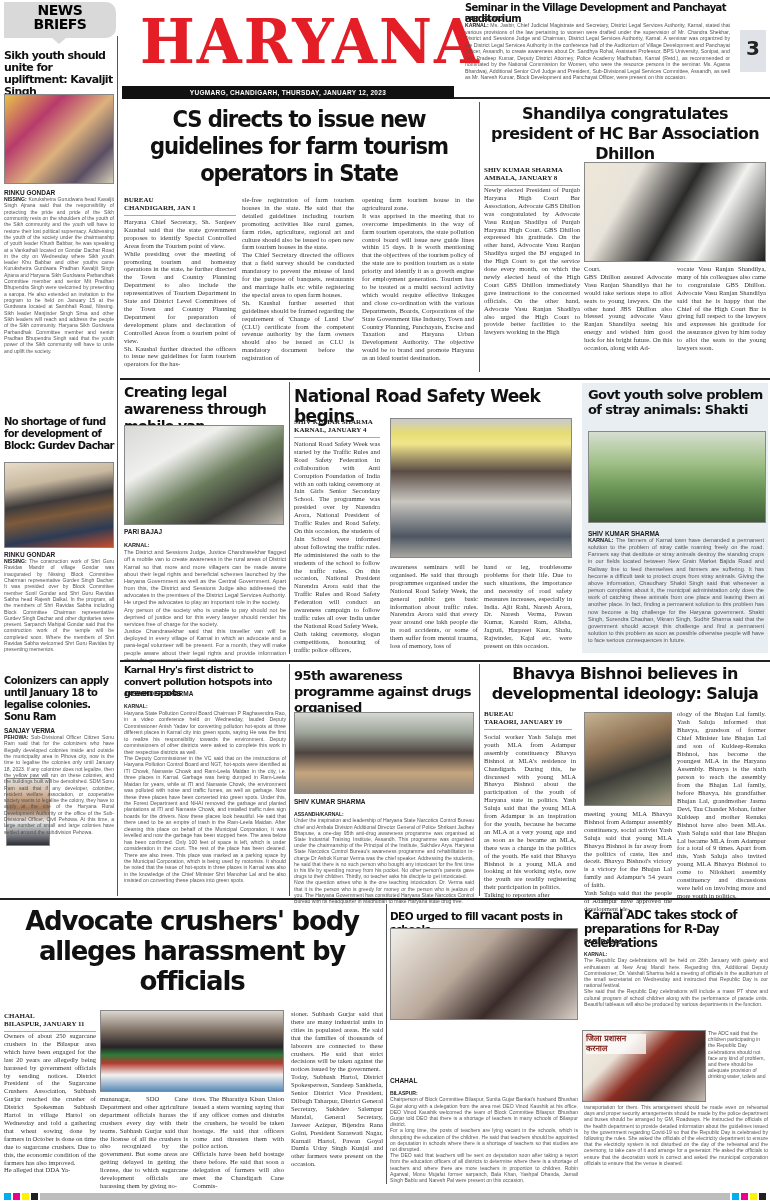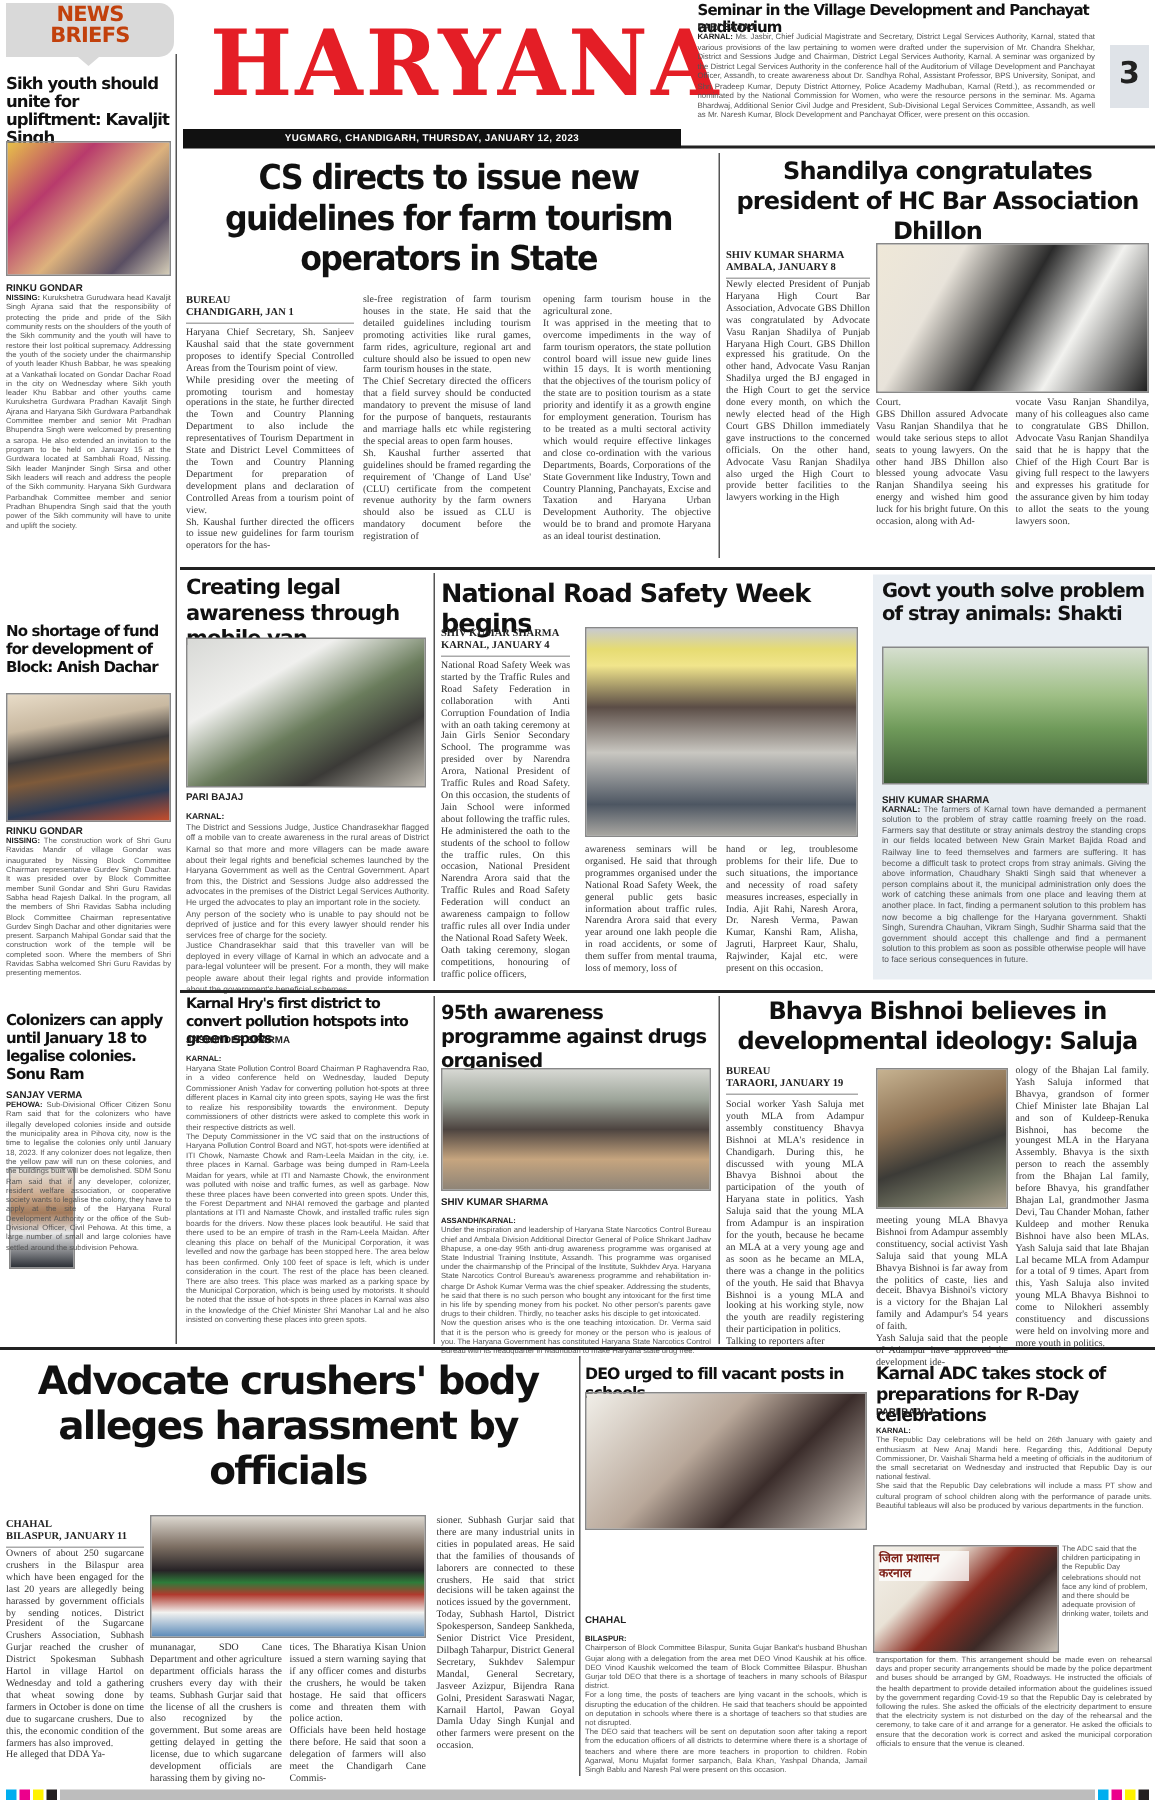--- a/index.html
+++ b/index.html
@@ -23,21 +23,21 @@
   .photo.office { background: linear-gradient(135deg,#f1efe9,#b9a89a 40%,#3a2c2a 65%,#d9d0c6); }
   .photo.lawyer { background: linear-gradient(120deg,#efe8d8,#e8e3da 25%,#2a2a2a 50%,#f2f2ef 70%,#1e1e1e); }
   .rule { background: #222; }
   .vrule { background: #555; }
   .colorbar { height: 9px; }
 </style>
 </head>
 <body>
 
 <div class="abs" style="left:4px;top:2px;width:112px;height:36px;background:#d9d9d9;border-radius:0 10px 10px 0;"></div>
-<div class="abs sans" style="left:4px;top:3px;width:112px;text-align:center;font-weight:bold;font-size:14px;line-height:14px;white-space:pre-line;color:#c2410c;font-family:'DejaVu Sans',sans-serif;letter-spacing:-0.5px;">NEWS
+<div class="abs sans" style="left:4px;top:3px;width:112px;text-align:center;font-weight:bold;font-size:14px;line-height:14px;white-space:pre-line;color:#000000;font-family:'DejaVu Sans',sans-serif;letter-spacing:-0.5px;">NEWS
 BRIEFS</div>
 <div class="abs" style="left:52px;top:38px;width:0;height:0;border-left:7px solid transparent;border-right:7px solid transparent;border-top:6px solid #d9d9d9;"></div>
 
 <div class="abs" style="left:140px;top:10px;width:318px;text-align:center;font-family:'DejaVu Serif',serif;font-weight:bold;font-size:58px;line-height:64px;color:#e41e26;letter-spacing:2px;transform:scaleY(1.05);">HARYANA</div>
 <div class="abs sans" style="left:122px;top:86px;width:332px;height:13px;background:#111;color:#fff;font-size:6.5px;font-weight:bold;text-align:center;line-height:13px;letter-spacing:0.3px;">YUGMARG, CHANDIGARH, THURSDAY, JANUARY 12, 2023</div>
 <div class="abs rule" style="left:454px;top:97px;width:316px;height:1.5px;"></div>
 
 <div class="abs cond hl" style="left:465px;top:3px;width:280px;font-size:10px;">Seminar in the Village Development and Panchayat auditorium</div>
 <div class="abs byline-sans" style="left:465px;top:15px;">PARI BAJAJ</div>
 <div class="abs body-sans" style="left:465px;top:22px;width:265px;font-size:5.2px;line-height:1.25;">
@@ -50,21 +50,21 @@
 <div class="abs vrule" style="left:117px;top:36px;width:1px;height:860px;"></div>
 
 <div class="abs cond hl" style="left:4px;top:50px;width:110px;font-size:11px;line-height:12px;">Sikh youth should unite for upliftment: Kavaljit Singh</div>
 <div class="abs photo warm" style="left:4px;top:94px;width:110px;height:90px;"></div>
 <div class="abs byline-sans" style="left:4px;top:189px;">RINKU GONDAR</div>
 <div class="abs body-sans" style="left:4px;top:196px;width:110px;font-size:5.1px;line-height:1.24;">
   <b>NISSING:</b>
   <span>Kurukshetra Gurudwara head Kavaljit Singh Ajrana said that the responsibility of protecting the pride and pride of the Sikh community rests on the shoulders of the youth of the Sikh community and the youth will have to restore their lost political supremacy. Addressing the youth of the society under the chairmanship of youth leader Khush Babbar, he was speaking at a Vankathali located on Gondar Dachar Road in the city on Wednesday where Sikh youth leader Khu Babbar and other youths came Kurukshetra Gurdwara Pradhan Kavaljit Singh Ajrana and Haryana Sikh Gurdwara Parbandhak Committee member and senior Mit Pradhan Bhupendra Singh were welcomed by presenting a saropa. He also extended an invitation to the program to be held on January 15 at the Gurdwara located at Sambhali Road, Nissing. Sikh leader Manjinder Singh Sirsa and other Sikh leaders will reach and address the people of the Sikh community. Haryana Sikh Gurdwara Parbandhak Committee member and senior Pradhan Bhupendra Singh said that the youth power of the Sikh community will have to unite and uplift the society.</span>
 </div>
 
-<div class="abs cond hl" style="left:4px;top:416px;width:110px;font-size:10px;line-height:12px;">No shortage of fund for development of Block: Anish Dachar</div>
+<div class="abs cond hl" style="left:4px;top:416px;width:110px;font-size:10px;line-height:12px;">No shortage of fund for development of Block: Gurdev Dachar</div>
 <div class="abs photo group" style="left:4px;top:462px;width:110px;height:86px;"></div>
 <div class="abs byline-sans" style="left:4px;top:551px;">RINKU GONDAR</div>
 <div class="abs body-sans" style="left:4px;top:558px;width:110px;font-size:5.1px;line-height:1.24;">
   <b>NISSING:</b>
   <span>The construction work of Shri Guru Ravidas Mandir of village Gondar was inaugurated by Nissing Block Committee Chairman representative Gurdev Singh Dachar. It was presided over by Block Committee member Sunil Gondar and Shri Guru Ravidas Sabha head Rajesh Dalkal. In the program, all the members of Shri Ravidas Sabha including Block Committee Chairman representative Gurdev Singh Dachar and other dignitaries were present. Sarpanch Mahipal Gondar said that the construction work of the temple will be completed soon. Where the members of Shri Ravidas Sabha welcomed Shri Guru Ravidas by presenting mementos.</span>
 </div>
 
 <div class="abs cond hl" style="left:4px;top:675px;width:110px;font-size:10px;line-height:12px;">Colonizers can apply until January 18 to legalise colonies. Sonu Ram</div>
 <div class="abs byline-sans" style="left:4px;top:727px;">SANJAY VERMA</div>
 <div class="abs photo lawyer" style="left:6px;top:778px;width:44px;height:68px;background:linear-gradient(180deg,#e9e6e1 0%,#c9a587 30%,#a27a5b 45%,#e9e9ea 65%,#2b2f36 100%);"></div>

